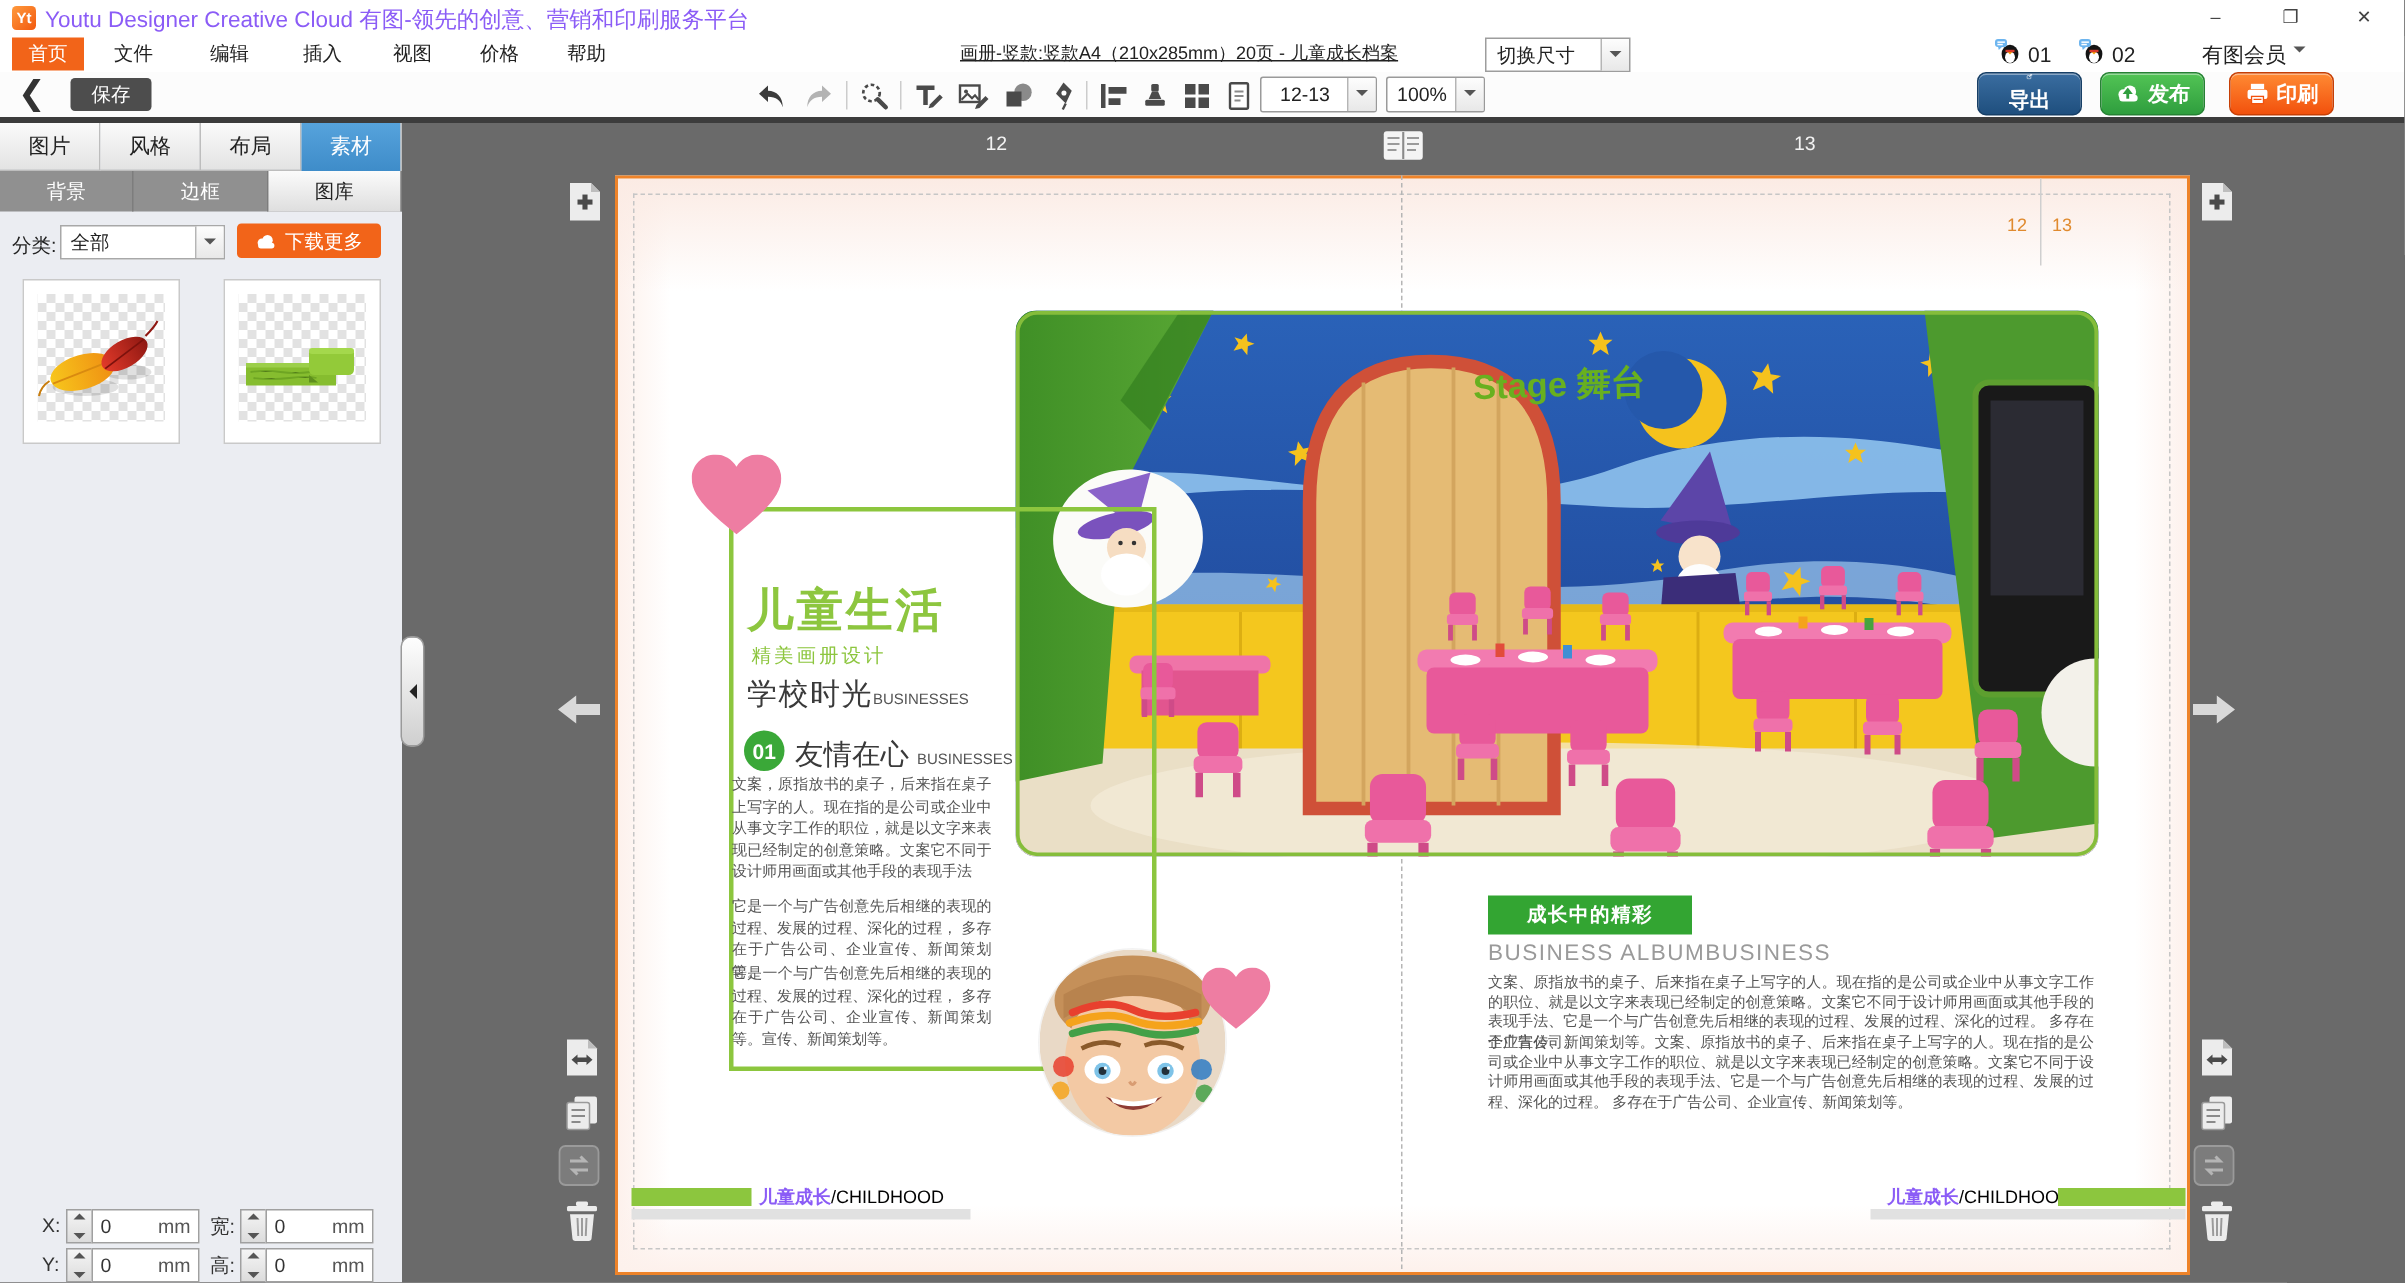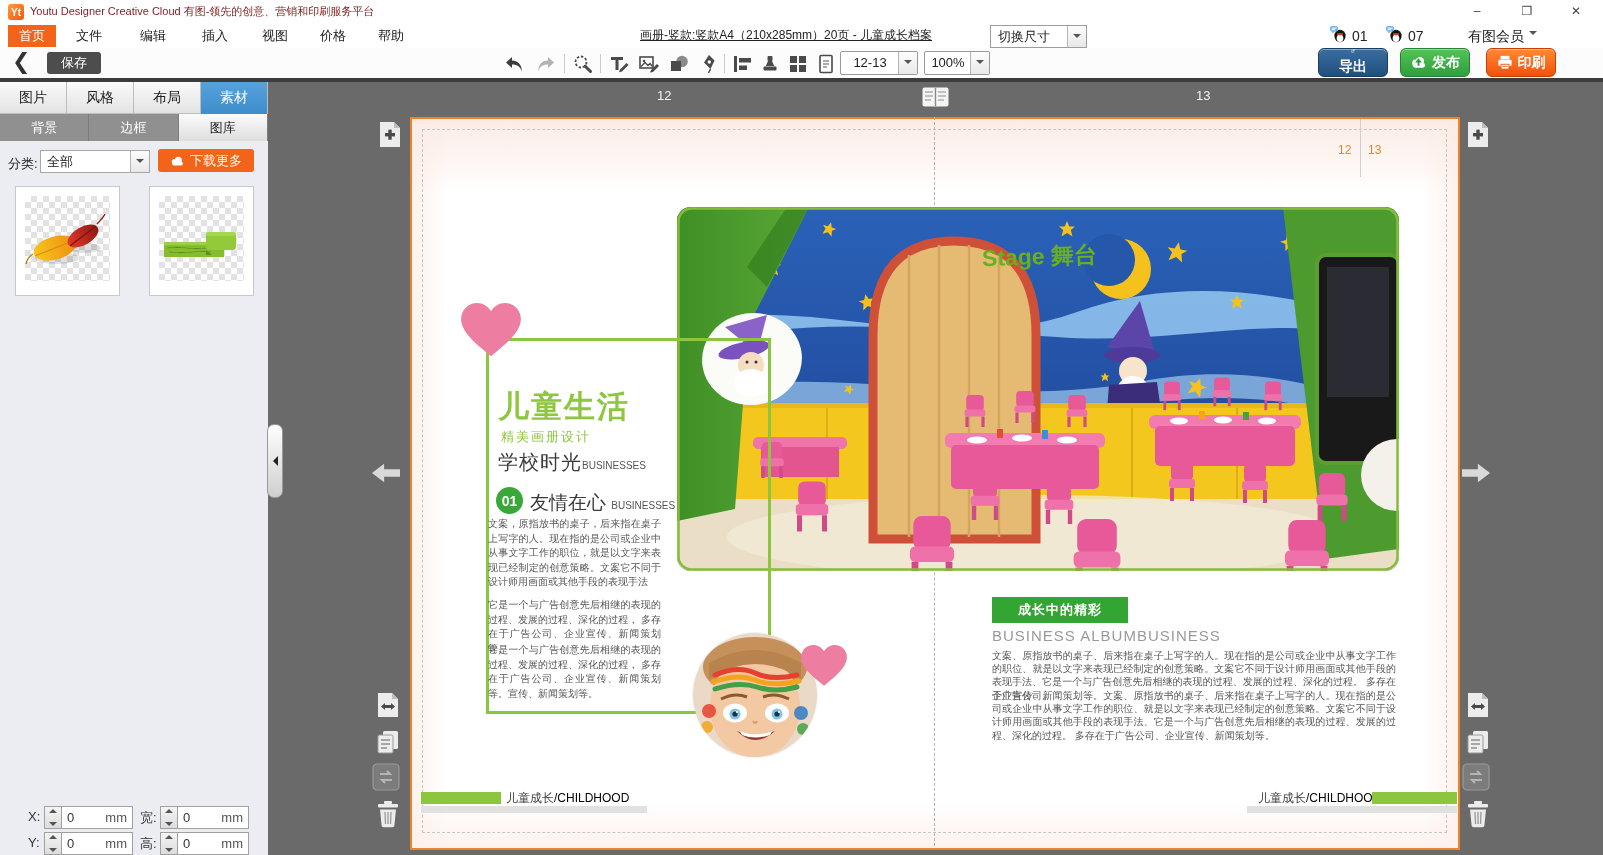--- a/index.html
+++ b/index.html
@@ -1,21 +1,21 @@
 <!DOCTYPE html>
 <html><head>
 <meta charset="utf-8">
 <style>
   html,body{margin:0;padding:0;background:#222;}
   #app{position:relative;width:1603px;height:855px;overflow:hidden;background:#fff;
        font-family:"Liberation Sans","DejaVu Sans",sans-serif;-webkit-font-smoothing:antialiased;}
   .abs{position:absolute;}
   
   .titlebar{left:0;top:0;width:1385px;height:24px;background:#fff;}
-  .app-title{left:30px;top:4px;font-size:11px;color:#7f1d1d;}
+  .app-title{left:30px;top:4px;font-size:15px;color:#8b5cf6;}
   .logo{left:8px;top:4px;width:16px;height:16px;border-radius:3px;
         background:linear-gradient(135deg,#ff9a3c,#f2590f);color:#fff;font-size:10px;font-weight:bold;
         display:flex;align-items:center;justify-content:center;}
   .winbtn{top:0;width:30px;height:22px;color:#444;font-size:12px;display:flex;align-items:center;justify-content:center;cursor:default;}
   
   .menubar{left:0;top:24px;width:1603px;height:24px;background:#fff;}
   .menu-home{left:8px;top:1px;width:48px;height:22px;background:#f26419;color:#fff;font-size:13px;
              display:flex;align-items:center;justify-content:center;}
   .menu-item{top:1px;height:22px;font-size:13px;color:#222;display:flex;align-items:center;justify-content:center;width:34px;}
   .doc-title{left:640px;top:3px;font-size:12px;color:#222;text-decoration:underline;}
@@ -95,21 +95,21 @@
   .d-item{left:530px;top:490px;font-size:19px;color:#3a3a3a;}
   .d-item small{font-size:10px;color:#555;}
   .d-para{left:488px;width:173px;font-size:10px;line-height:14.6px;color:#555;text-align:justify;}
   .r-head{left:992px;top:597px;width:136px;height:26px;background:#33a532;color:#fff;font-size:13px;font-weight:bold;
           display:flex;align-items:center;justify-content:center;letter-spacing:1px;}
   .r-head-en{left:992px;top:627px;font-size:15px;color:#9a9a9a;letter-spacing:1px;}
   .r-para{left:992px;width:404px;font-size:10px;line-height:13.2px;color:#555;text-align:justify;}
   .footer-bar{top:792px;height:12px;background:#8cc63e;}
   .footer-shadow{top:806px;height:7px;background:#e1e1e1;}
   .footer-text{top:790px;font-size:12px;}
-  .footer-text b{color:#404040;font-weight:normal;}
+  .footer-text b{color:#8b5cf6;font-weight:bold;}
   .footer-text span{color:#000000;}
   .kidcircle{left:693px;top:633px;width:124px;height:124px;border-radius:50%;overflow:hidden;box-shadow:0 0 0 1px rgba(0,0,0,.05);}
 </style>
 </head>
 <body>
 
 <div id="app">
 
   <div class="abs titlebar">
     <div class="abs logo">Yt</div>
@@ -148,21 +148,21 @@
   <svg class="abs" style="left:1386px;top:26px;" width="17" height="17" viewBox="0 0 17 17">
     <ellipse cx="10" cy="10" rx="5.6" ry="6.2" fill="#141414"></ellipse>
       <ellipse cx="10" cy="12.2" rx="3.3" ry="3.8" fill="#fff"></ellipse>
     <polygon points="8.4,8.6 11.6,8.6 10,10.4" fill="#f2a007"></polygon>
       <rect x="7" y="7.2" width="6" height="1.6" fill="#d93a2b"></rect>
     <rect x="0" y="0" width="8" height="5.4" rx="2" fill="#6db5ef"></rect>
       <polygon points="2,5 5,5 2.5,7.4" fill="#6db5ef"></polygon>
     <rect x="1.6" y="1.6" width="5" height="1" fill="#fff"></rect>
       <rect x="1.6" y="3.2" width="3.6" height="1" fill="#fff"></rect>
   </svg>
-  <div class="abs qq-num" style="left:1408px;">07</div>
+  <div class="abs qq-num" style="left:1408px;">02</div>
   <div class="abs member">有图会员</div>
 
   <div class="abs toolbar"></div>
   <div class="abs backbtn">❮</div>
   <div class="abs savebtn">保存</div>
 
   <div class="abs ticon" style="left:502px;">
     <svg width="22" height="22" viewBox="0 0 22 22">
         <path d="M9,4 L3,9.5 L9,15 V11.5 C14.5,11.5 17.5,14 18.8,18.5 C19,12 15,7.5 9,7.5 Z" fill="#3c3c3c"></path>
       </svg>

